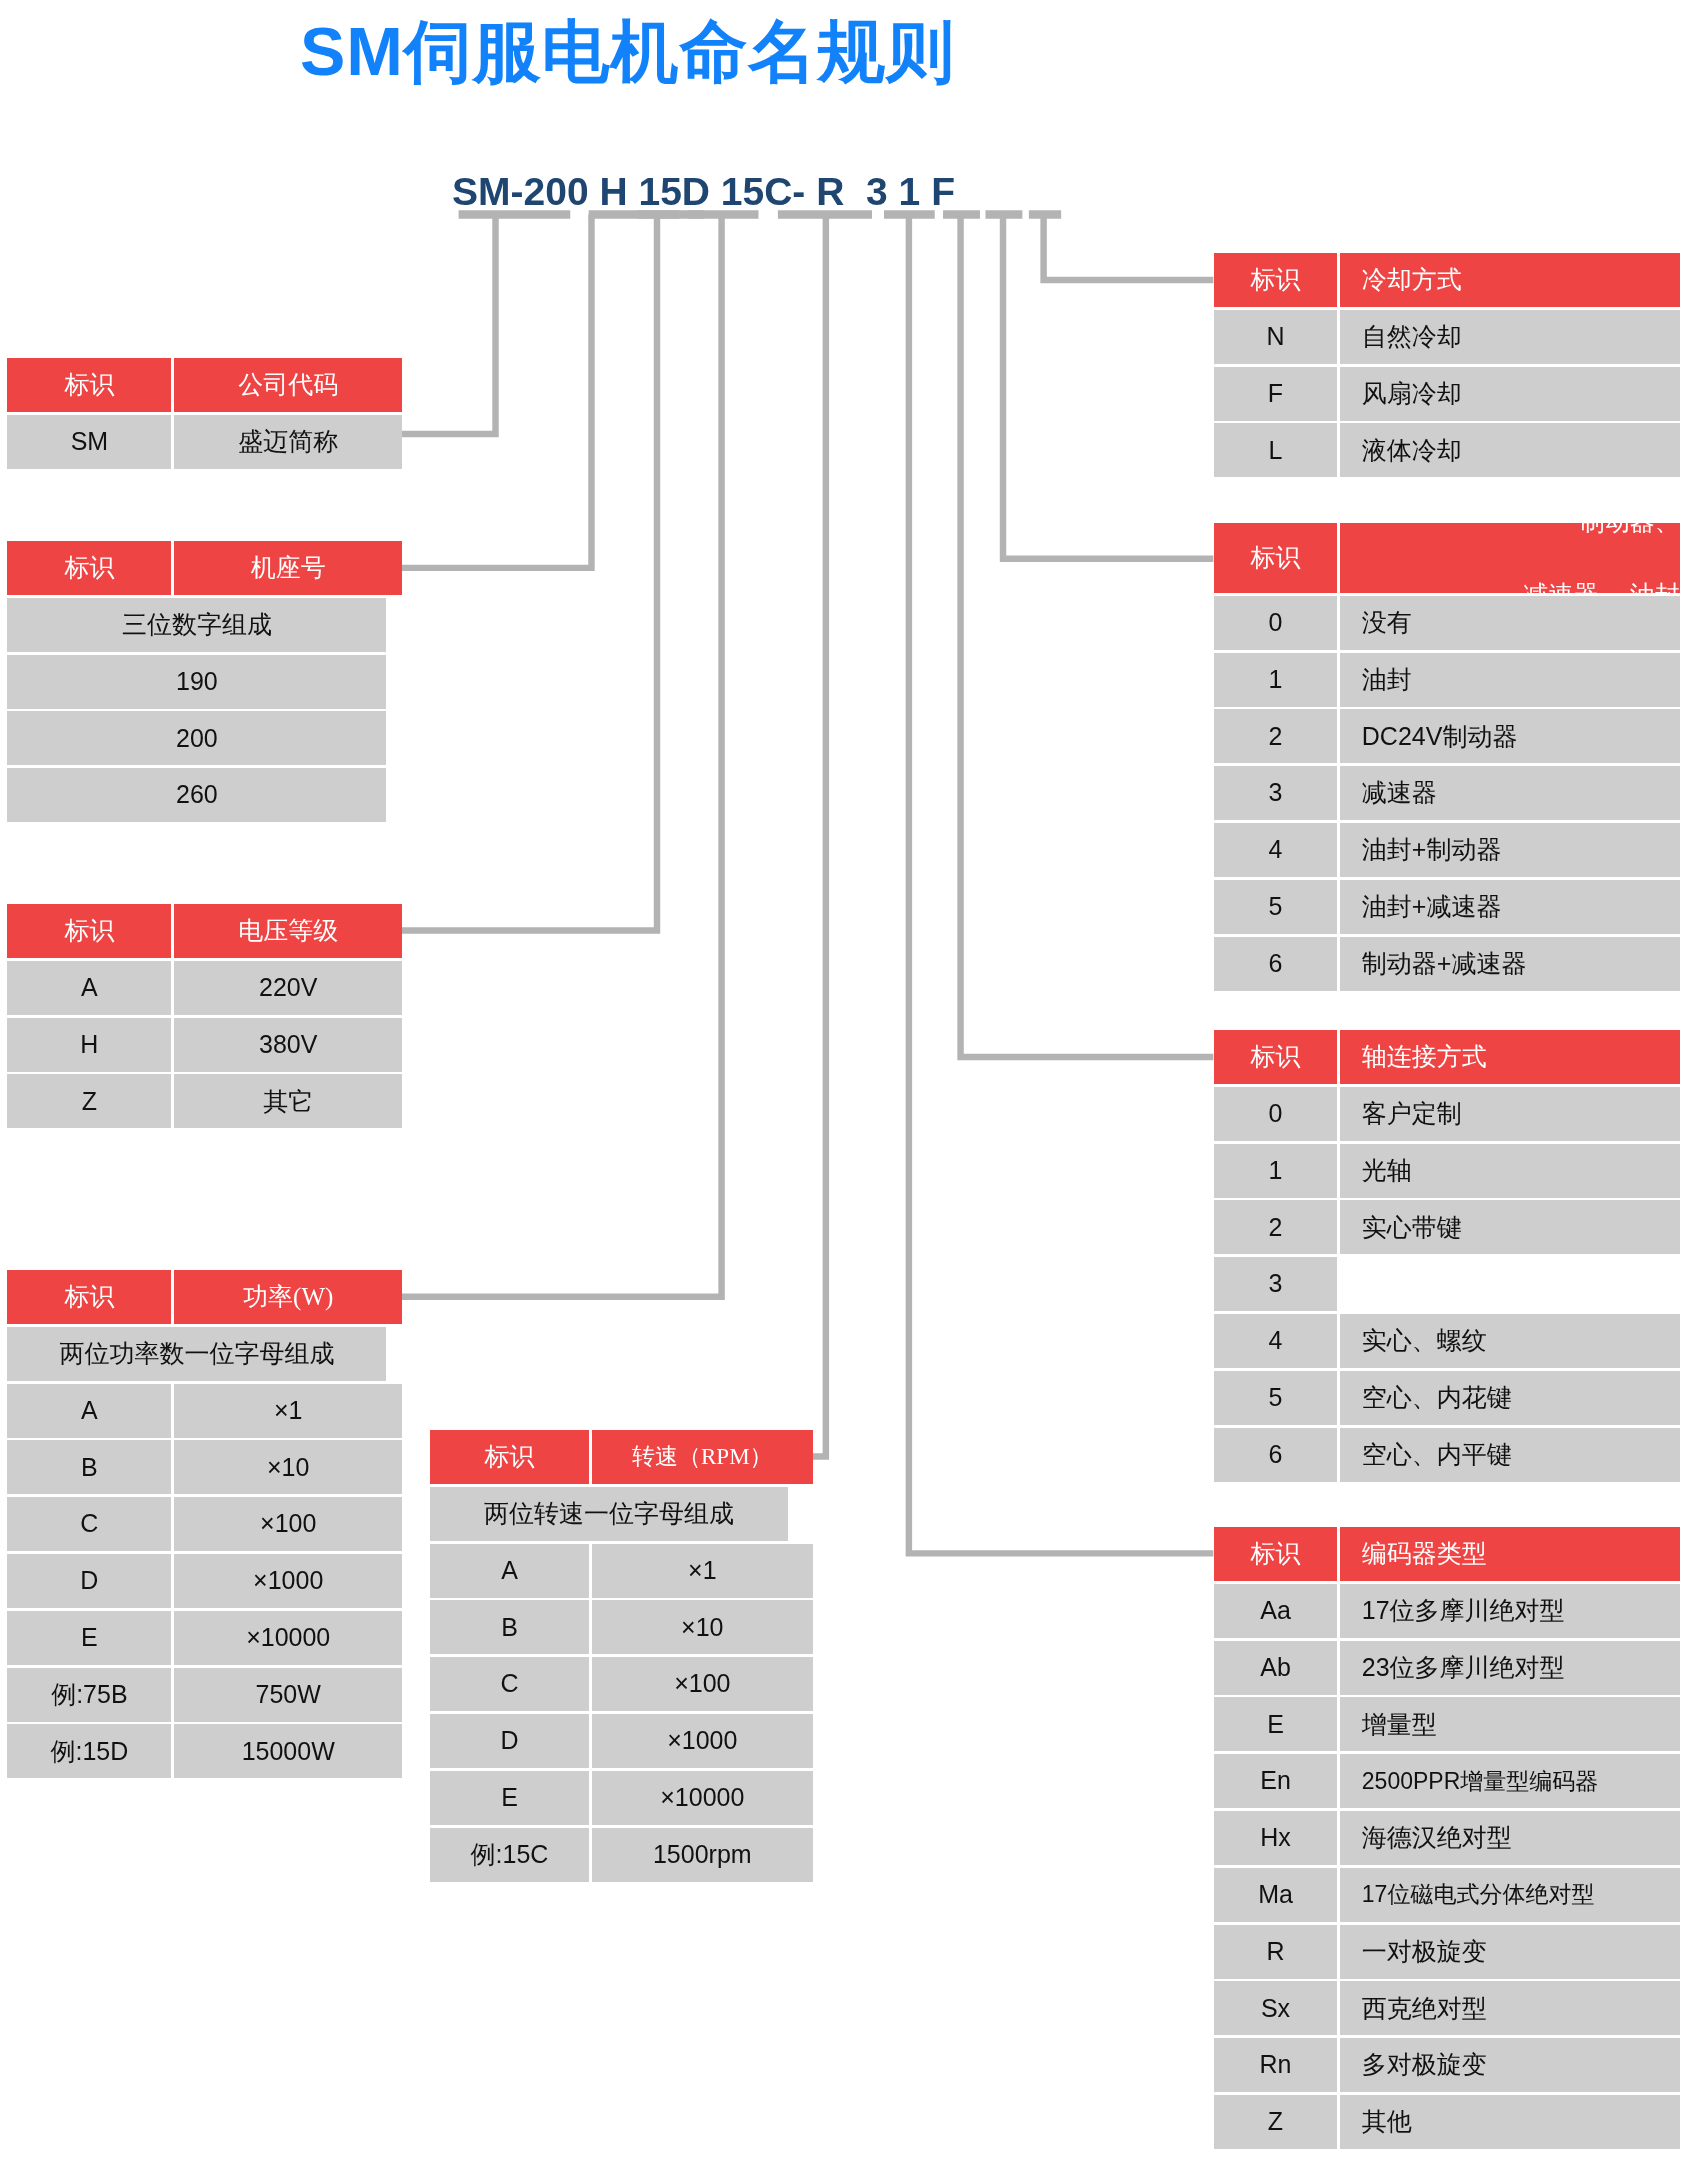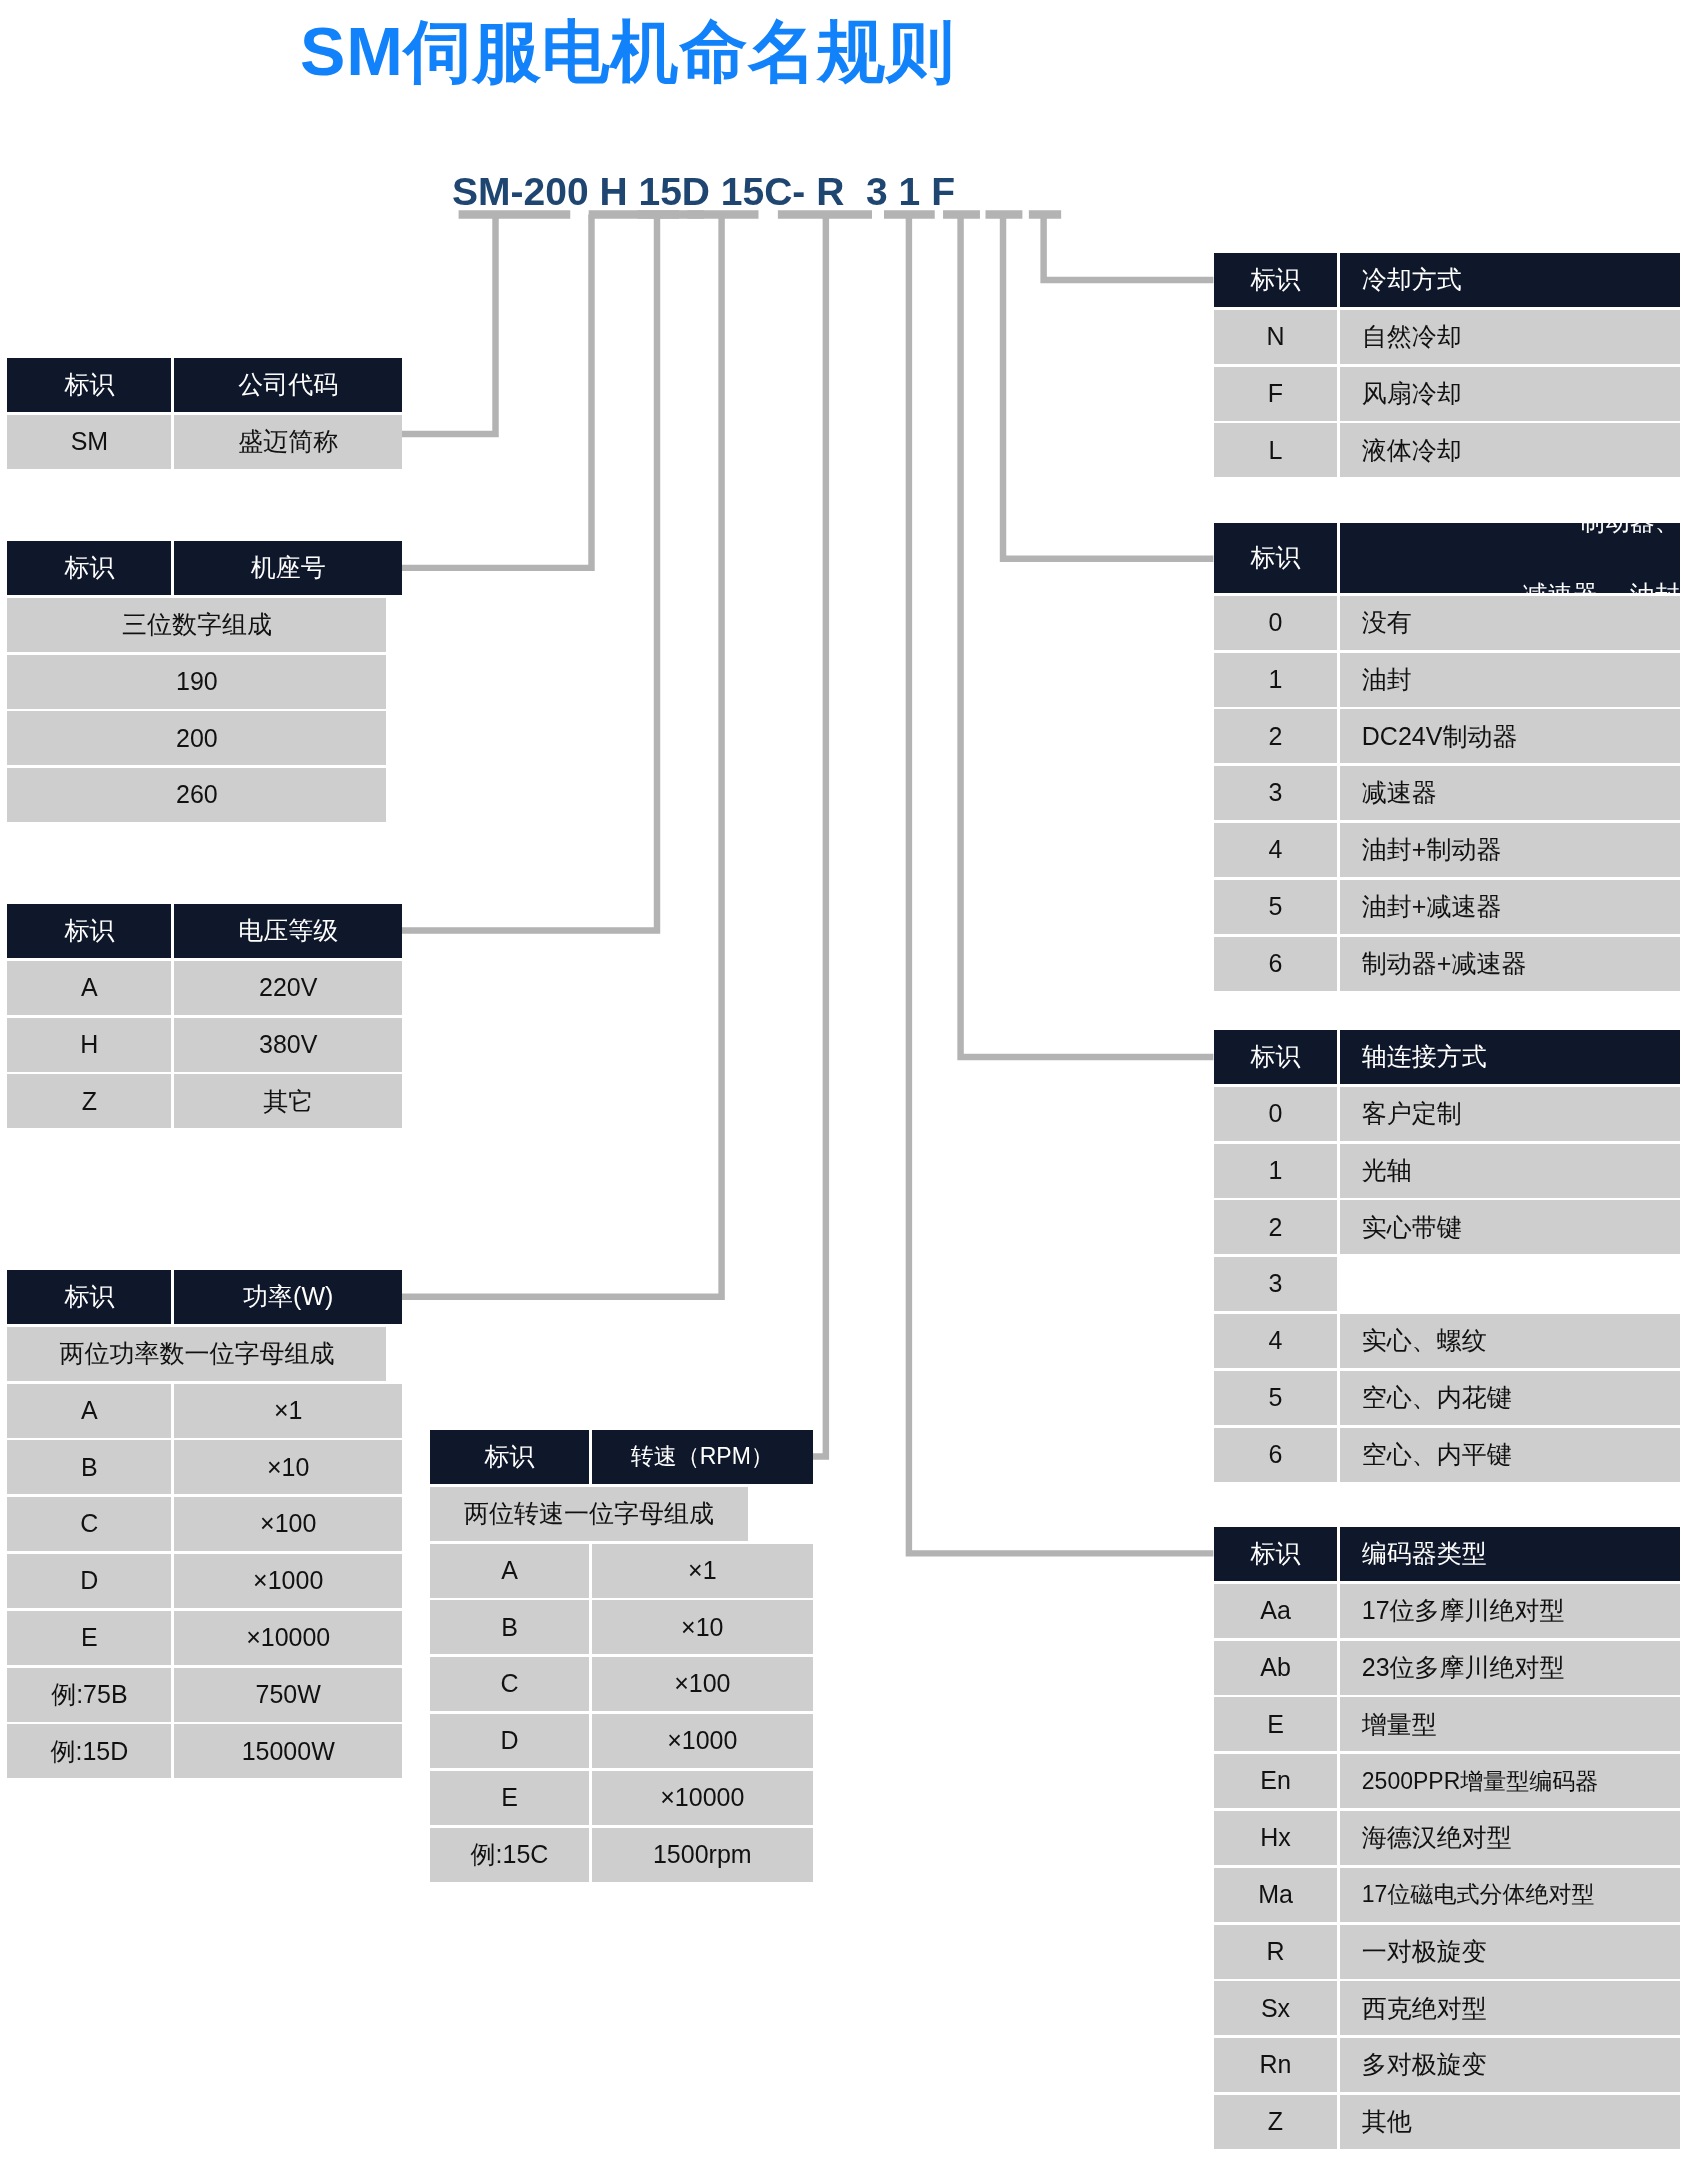--- a/index.html
+++ b/index.html
@@ -25,38 +25,38 @@
   }
   .code-seg{display:inline-block;}
 
   
   .wires{position:absolute;left:0;top:0;width:1684px;height:2184px;pointer-events:none;}
 
   
   .tbl{position:absolute;}
   .row{display:flex;margin-bottom:2.8px;}
   .row:last-child{margin-bottom:0;}
-  .hdr .c{background:#0f172a;color:#ffffff;}
+  .hdr .c{background:#ef4444;color:#ffffff;font-family:Liberation Serif, serif;}
   .c{
     background:#CECECE;color:#111111;
     display:flex;align-items:center;justify-content:center;
     font-size:25px;box-sizing:border-box;
     line-height:1.18;
   }
   .c.k{margin-right:2.8px;}
 
   
   .L .c.k{width:164px;height:54px;}
   .L .c.v{width:228px;height:54px;}
   .L .c.span{width:379px;height:54px;}
 
   
   .M .c.k{width:159px;height:54px;}
   .M .c.v{width:221px;height:54px;}
-  .M .c.span{width:318px;height:54px;}
+  .M .c.span{width:358px;height:54px;}
 
   
   .R .c.k{width:123px;height:54px;}
   .R .c.v{width:340px;height:54px;justify-content:flex-start;padding-left:22px;}
   .R .hdr .c.v{padding-left:22px;}
   .R .c.v.two{height:70px;}
   .R .c.k.two{height:70px;}
 </style>
 </head>
 <body>

